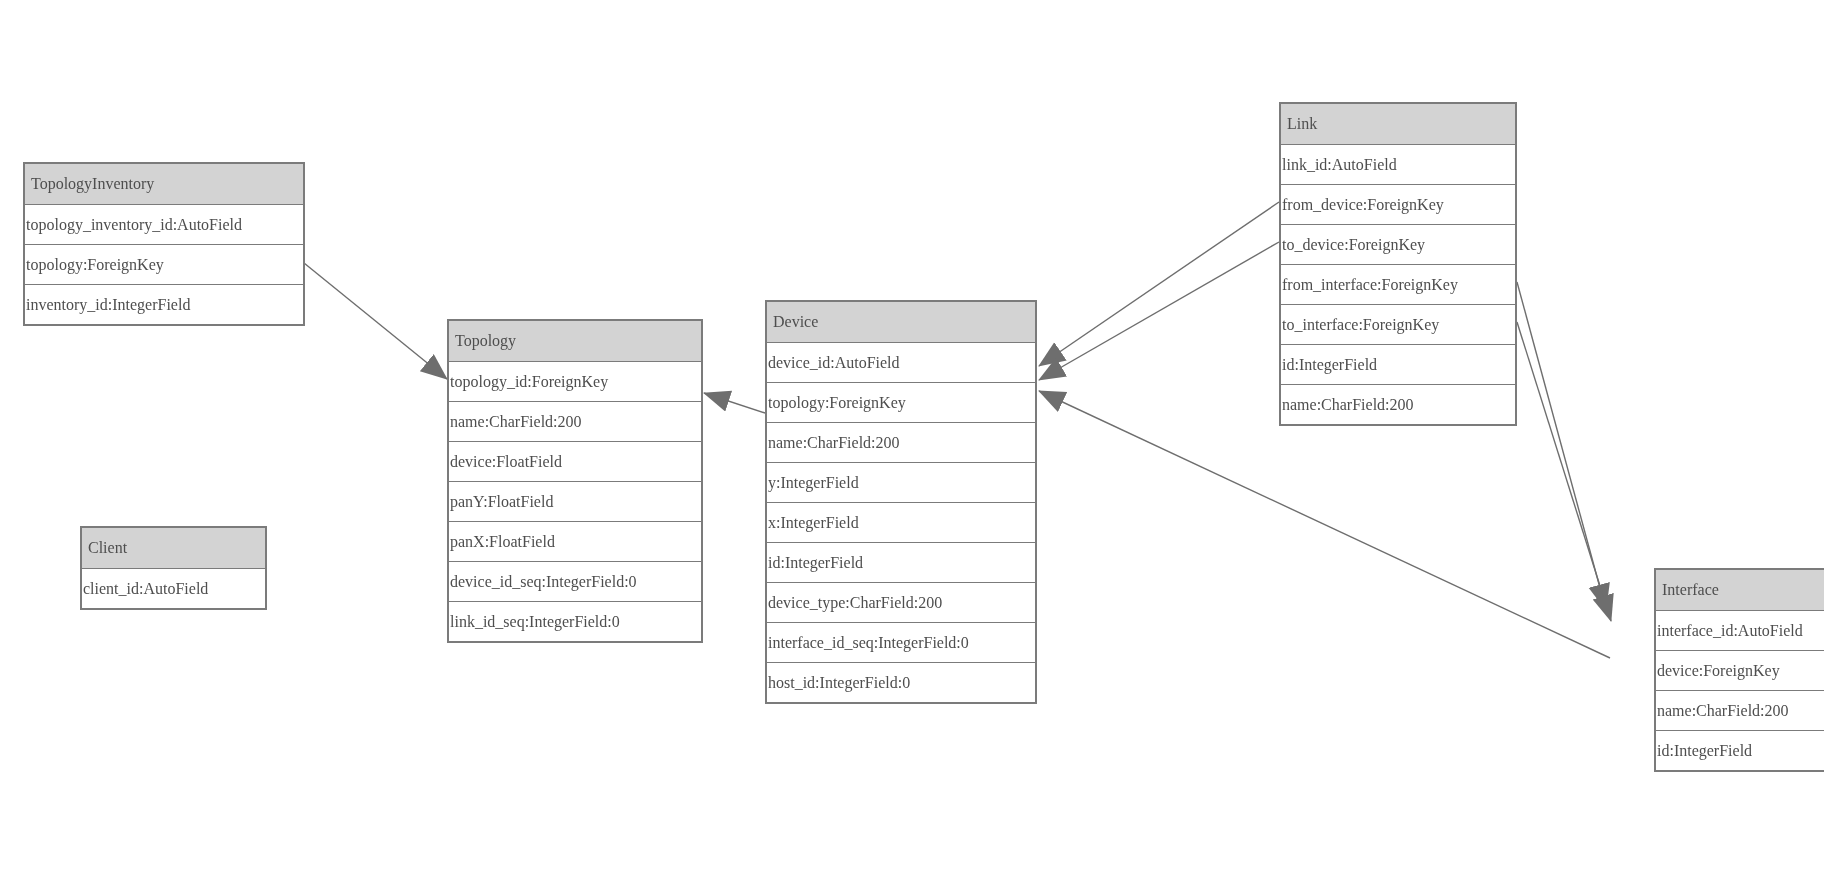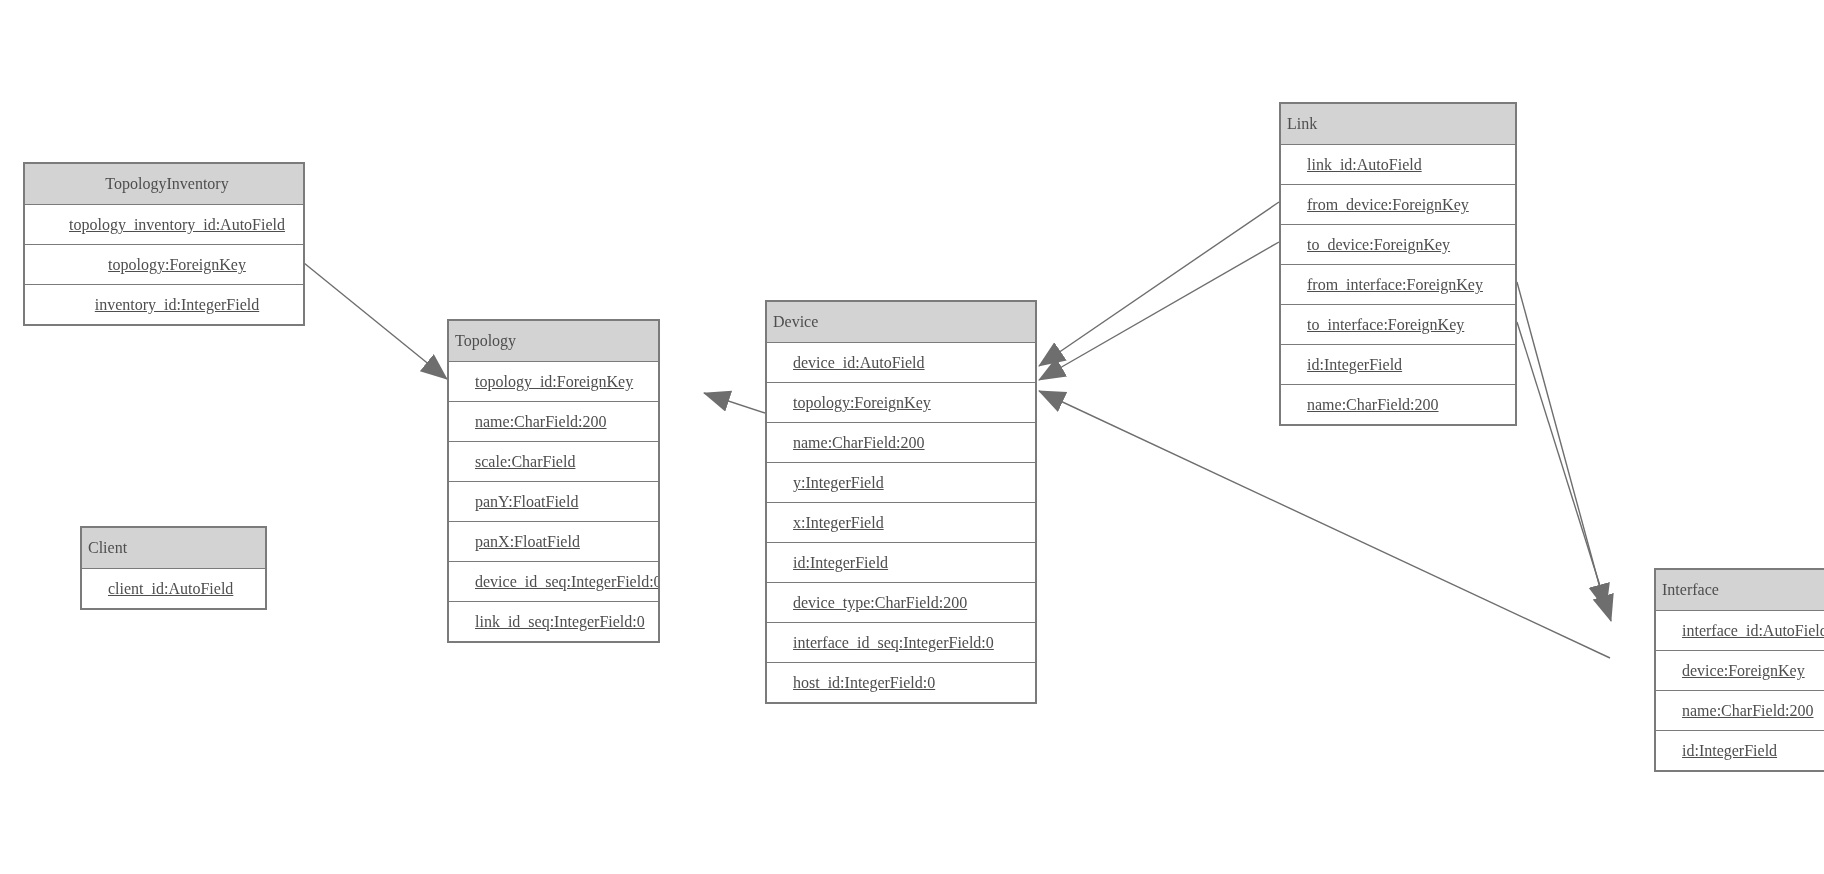--- a/index.html
+++ b/index.html
@@ -36,28 +36,27 @@
     background: #d3d3d3;
     color: #4e4e4e;
     font-size: 16px;
     white-space: nowrap;
     overflow: hidden;
   }
   .entity-row {
     box-sizing: border-box;
     height: 40px;
     line-height: 39px;
-    padding-left: 26px;
+    padding-left: 1px;
     border-top: 1px solid #7b7b7b;
     background: #ffffff;
     color: #4e4e4e;
     font-size: 16px;
     white-space: nowrap;
     overflow: hidden;
-    text-decoration: underline;
   }
   .edge-line {
     stroke: #6e6e6e;
     stroke-width: 1.4;
     fill: none;
   }
 </style>
 </head>
 <body>
 
@@ -71,32 +70,32 @@
     </defs>
     <line class="edge-line" x1="304" y1="263" x2="447" y2="379" marker-end="url(#arrowhead)"></line>
     <line class="edge-line" x1="765" y1="413" x2="704" y2="393" marker-end="url(#arrowhead)"></line>
     <line class="edge-line" x1="1279" y1="202" x2="1039" y2="366" marker-end="url(#arrowhead)"></line>
     <line class="edge-line" x1="1279" y1="242" x2="1039" y2="380" marker-end="url(#arrowhead)"></line>
     <line class="edge-line" x1="1610" y1="658" x2="1039" y2="391" marker-end="url(#arrowhead)"></line>
     <line class="edge-line" x1="1517" y1="282" x2="1606" y2="610" marker-end="url(#arrowhead)"></line>
     <line class="edge-line" x1="1517" y1="322" x2="1611" y2="621" marker-end="url(#arrowhead)"></line>
   </svg>
 
-  <div class="entity" style="left:23px; top:162px; width:282px;text-align:center;">
+  <div class="entity" style="left:23px; top:162px; width:282px;">
     <div class="entity-header">TopologyInventory</div>
     <div class="entity-row">topology_inventory_id:AutoField</div>
     <div class="entity-row">topology:ForeignKey</div>
     <div class="entity-row">inventory_id:IntegerField</div>
   </div>
 
-  <div class="entity" style="left:447px; top:319px; width:213px;">
+  <div class="entity" style="left:447px; top:319px; width:256px;">
     <div class="entity-header">Topology</div>
     <div class="entity-row">topology_id:ForeignKey</div>
     <div class="entity-row">name:CharField:200</div>
-    <div class="entity-row">scale:CharField</div>
+    <div class="entity-row">device:FloatField</div>
     <div class="entity-row">panY:FloatField</div>
     <div class="entity-row">panX:FloatField</div>
     <div class="entity-row">device_id_seq:IntegerField:0</div>
     <div class="entity-row">link_id_seq:IntegerField:0</div>
   </div>
 
   <div class="entity" style="left:80px; top:526px; width:187px;">
     <div class="entity-header">Client</div>
     <div class="entity-row">client_id:AutoField</div>
   </div>

